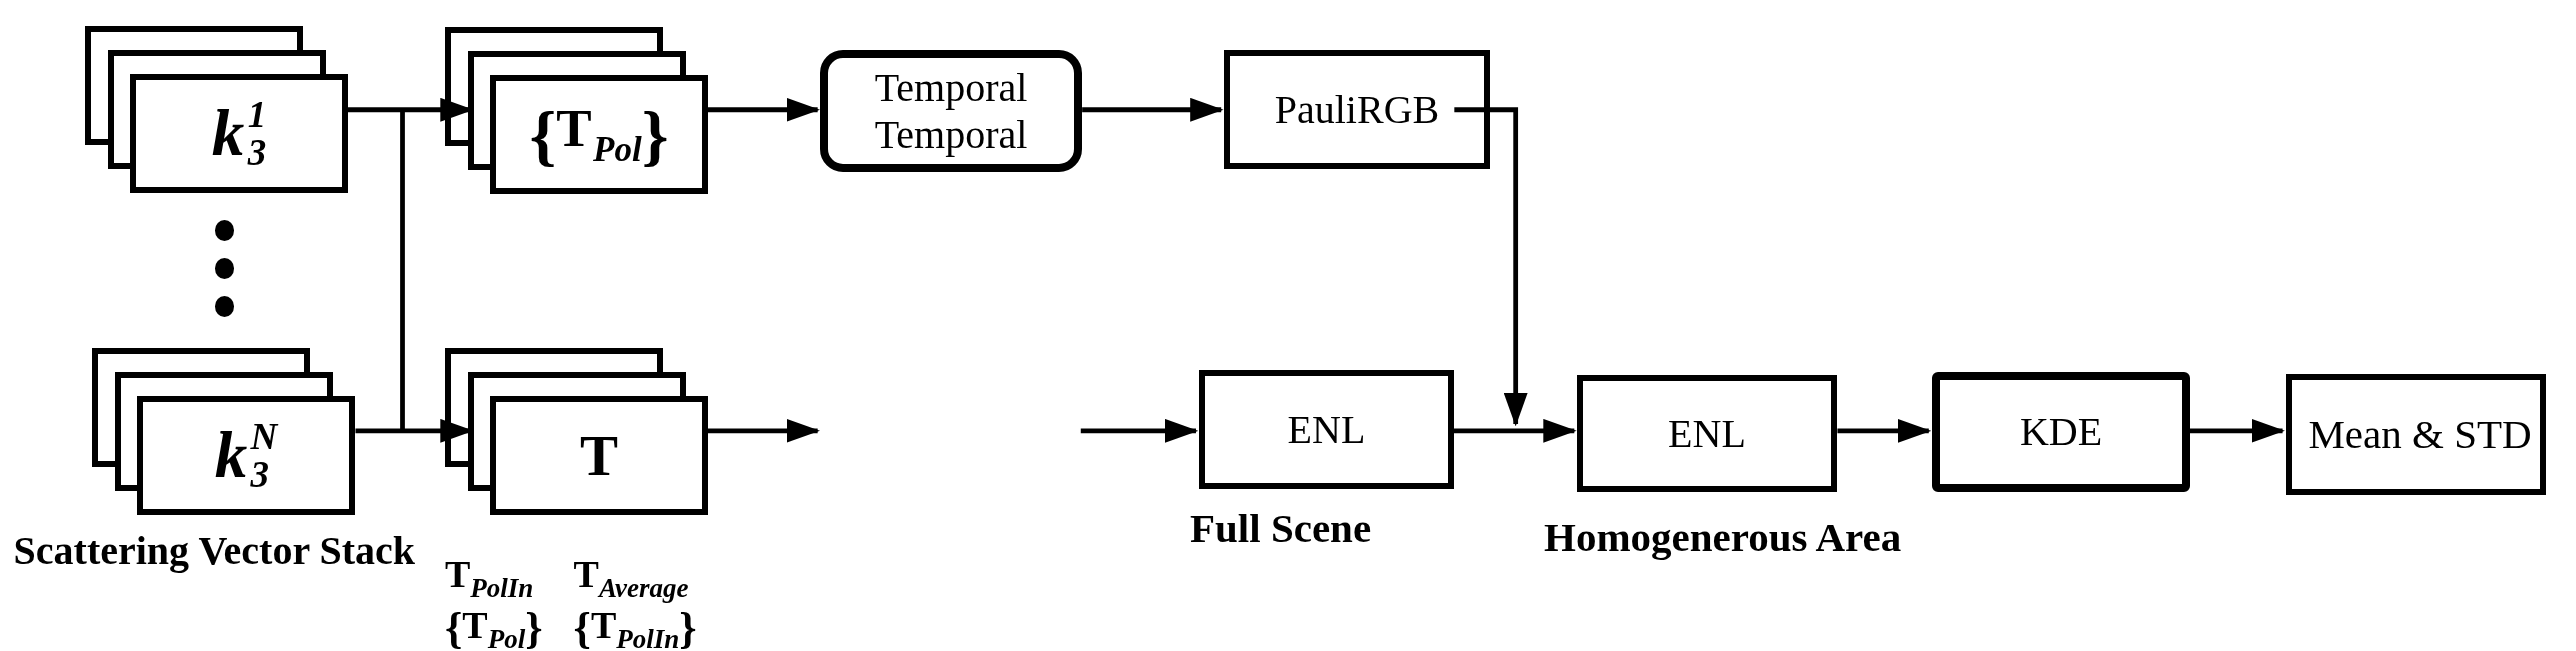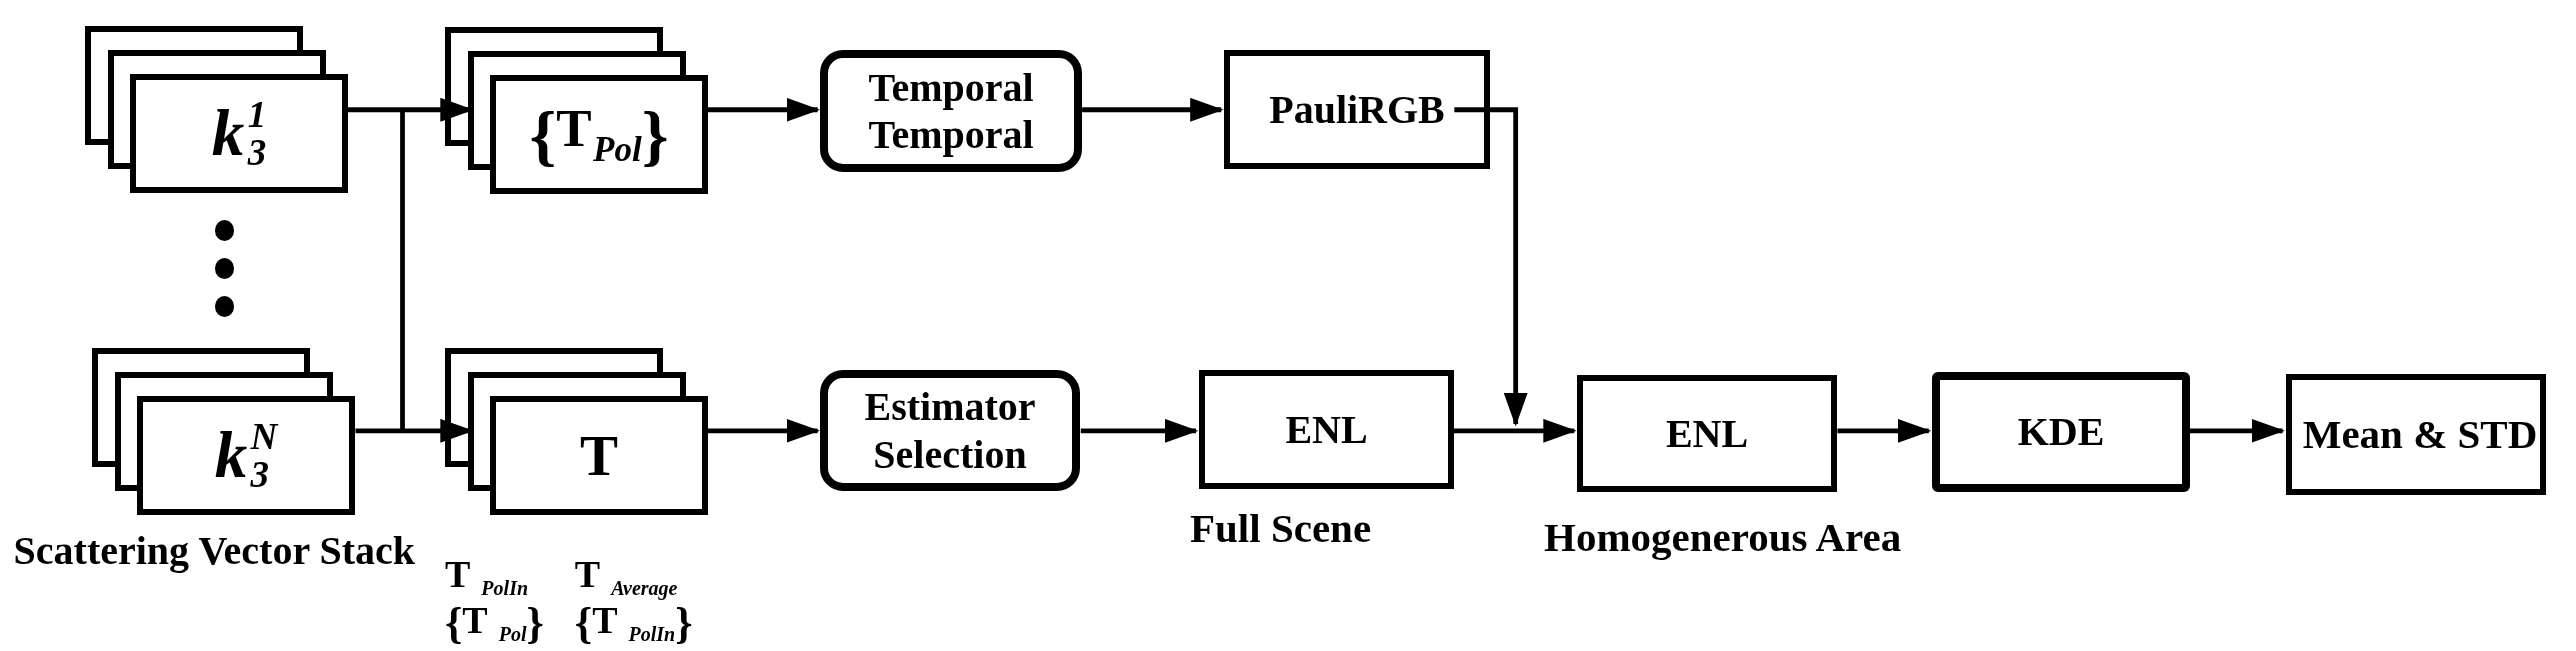--- a/index.html
+++ b/index.html
@@ -42,21 +42,21 @@
   
   .pbox {
     position: absolute;
     box-sizing: border-box;
     background: #ffffff;
     display: flex;
     flex-direction: column;
     align-items: center;
     justify-content: center;
     text-align: center;
-    font-weight: bold;
+    font-weight: normal;
     font-size: 40px;
     line-height: 1.18;
   }
   .pbox.rounded { border: 8.9px solid #000000; border-radius: 23px; }
   .pbox.rect    { border: 6.8px solid #000000; }
 
   
   .caption {
     position: absolute;
     font-weight: bold;
@@ -70,21 +70,21 @@
   .t-sublabels {
     position: absolute;
     left: 445px; top: 554px;
     display: grid;
     grid-template-columns: auto auto;
     column-gap: 31px;
     row-gap: 1.4px;
     justify-items: start;
   }
   .ulabel { font-size: 38px; font-weight: bold; white-space: nowrap; line-height: 1.1; }
-  .ulabel .usub  { font-size: 20px; font-style: italic; vertical-align: -0.38em; margin-left: 11px; }
+  .ulabel .usub  { font-size: 27px; font-style: italic; vertical-align: -0.38em; margin-left: 0; }
   .ulabel .ubrace { font-size: 44px; vertical-align: -0.12em; }
 
   
   .vdots { position: absolute; left: 215px; top: 220px; display: flex; flex-direction: column; gap: 17.7px; }
   .dot { width: 19px; height: 20.5px; background: #000000; border-radius: 50%; }
 
   
   svg.connectors {
     position: absolute;
     left: 0; top: 0;
@@ -157,24 +157,20 @@
 
   <div class="pbox rounded" style="left:820px; top:50px; width:262px; height:122px;">
     <span>Temporal</span>
     <span>Temporal</span>
   </div>
 
   <div class="pbox rect" style="left:1224px; top:50px; width:266px; height:119px;">
     <span>PauliRGB</span>
   </div>
 
-  <div class="pbox rounded" style="left:820px; top:370px; width:260px; height:121px;">
-    <span>Estimator</span>
-    <span>Selection</span>
-  </div>
 
   <div class="pbox rect" style="left:1199px; top:370px; width:255px; height:119px;">
     <span>ENL</span>
   </div>
   <div class="caption" style="left:1190px; top:506px; width:273px; font-size:41px;">Full Scene</div>
 
   <div class="pbox rect" style="left:1577px; top:375px; width:260px; height:117px;">
     <span>ENL</span>
   </div>
   <div class="caption" style="left:1544px; top:515px; width:327px; font-size:41px;">Homogenerous Area</div>

